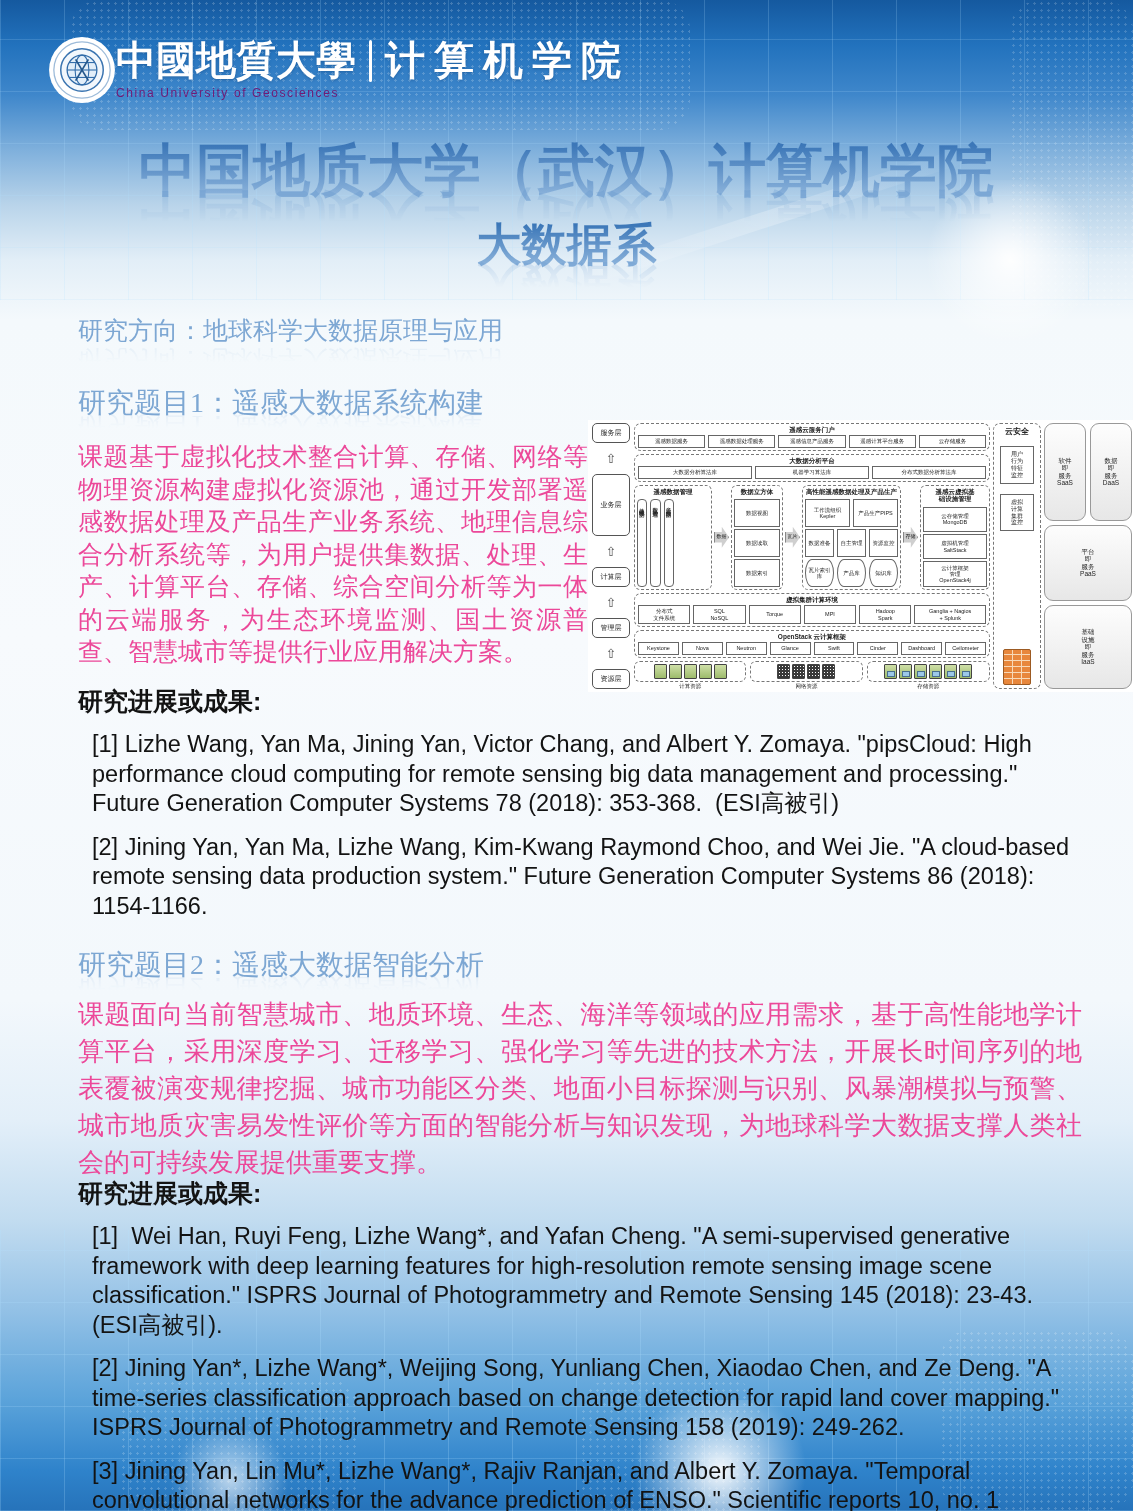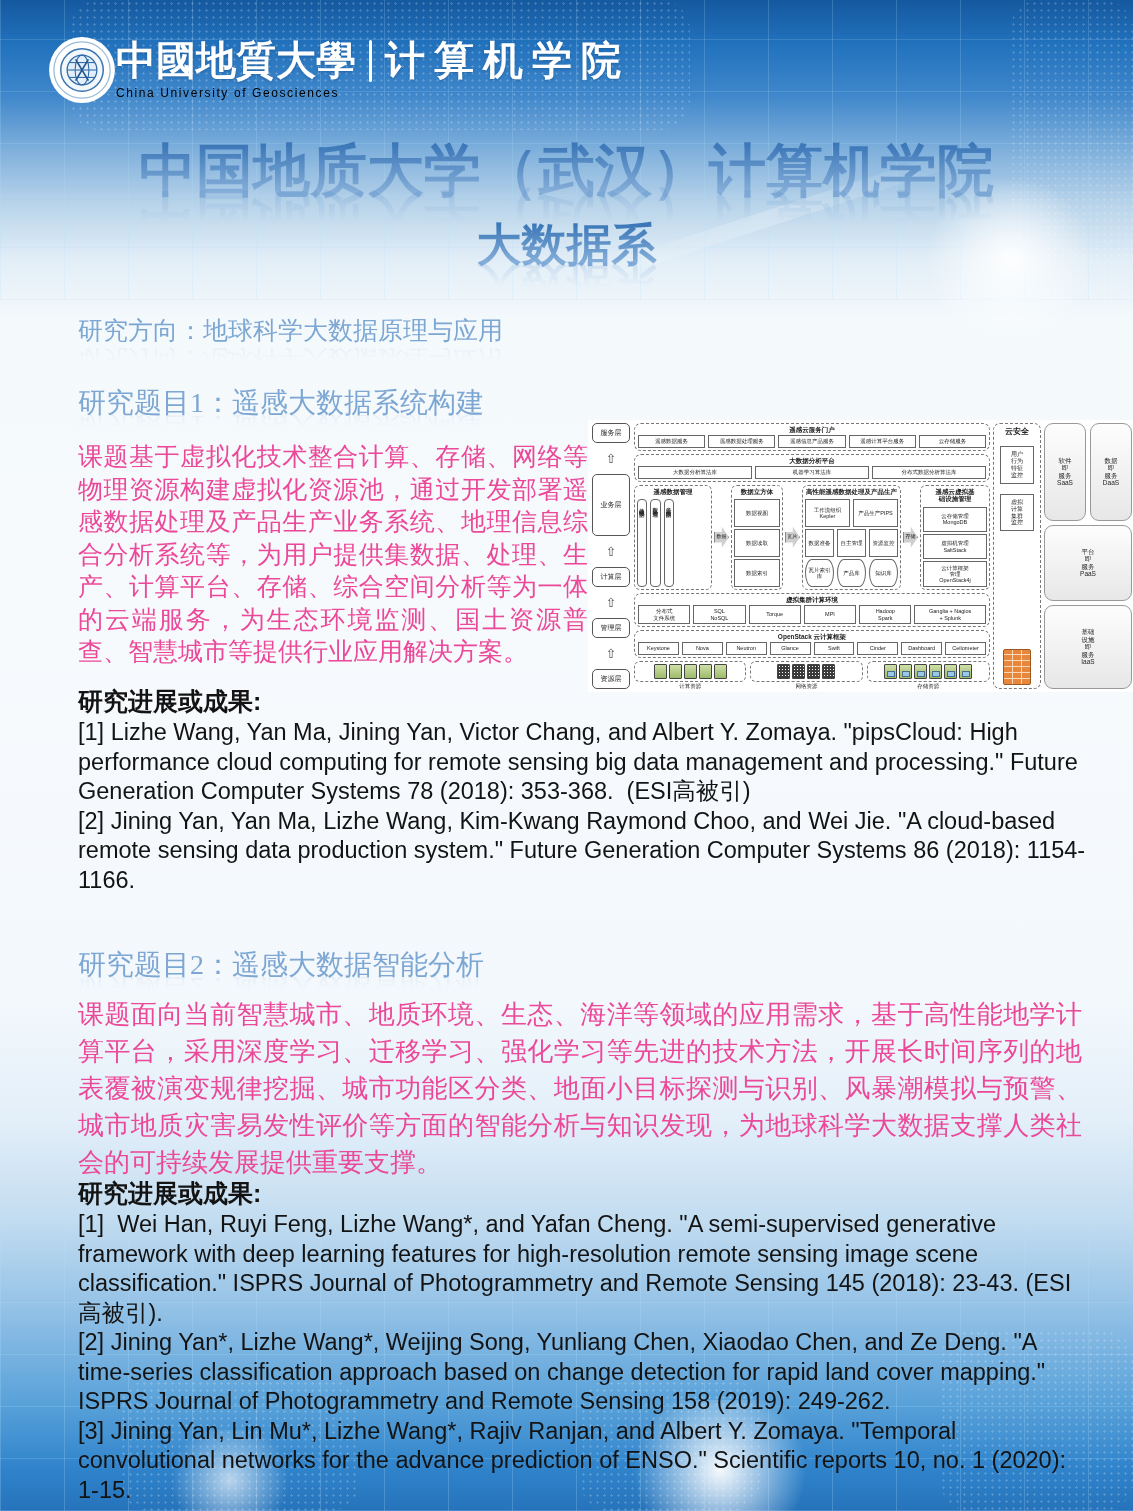--- a/index.html
+++ b/index.html
@@ -24,21 +24,21 @@
       repeating-linear-gradient(0deg,rgba(180,225,255,.22) 0 1px,transparent 1px 52px);
   }
   .glow{background:radial-gradient(circle,rgba(255,255,255,.95) 0%,rgba(255,255,255,0) 62%);}
   .streak{background:linear-gradient(90deg,rgba(255,255,255,0),rgba(255,255,255,.5),rgba(255,255,255,0));transform:rotate(-18deg);}
   
   .logo-row{position:absolute;left:48px;top:36px;display:flex;align-items:center;gap:0;color:#fff;}
   .logo-emblem{width:68px;height:68px;flex:0 0 auto;}
   .logo-zh-row{display:flex;align-items:center;gap:13px;font-family:"Liberation Serif","DejaVu Serif",serif;font-weight:700;font-size:40px;line-height:1;text-shadow:0 1px 3px rgba(10,50,100,.35);}
   .logo-vbar{width:3px;height:42px;background:#fff;border-radius:2px;}
   .logo-college{letter-spacing:9px;}
-  .logo-en{font-size:12px;letter-spacing:1.6px;margin-top:4px;color:#000000;}
+  .logo-en{font-size:12px;letter-spacing:1.6px;margin-top:4px;color:#701a75;}
   
   .title-wrap{position:absolute;top:140px;left:0;right:0;text-align:center;font-family:"Liberation Serif","DejaVu Serif",serif;font-weight:700;}
   .big-title{font-size:57px;line-height:62px;color:#4d86c4;}
   .sub-title{font-size:45px;line-height:50px;color:#5d92cb;}
   .mirror{display:block;transform:scaleY(-1);opacity:.28;
     -webkit-mask-image:linear-gradient(to bottom,transparent 42%,rgba(0,0,0,.8) 100%);
     mask-image:linear-gradient(to bottom,transparent 42%,rgba(0,0,0,.8) 100%);}
   .big-title .mirror{margin-top:-16px;font-size:57px;}
   .sub-title{margin-top:-28px;}
   .sub-title .mirror{margin-top:-12px;}
@@ -53,21 +53,21 @@
   #topic1-heading{top:386px;font-size:28px;line-height:33px;}
   #topic2-heading{top:948px;font-size:28px;line-height:33px;}
   
   .body-text{position:absolute;color:#ec4899;text-align:justify;}
   #topic1-body{left:78px;top:440px;width:510px;font-size:25px;line-height:32.5px;}
   #topic2-body{left:78px;top:996px;width:1004px;font-size:26px;line-height:37px;}
   .results{position:absolute;left:78px;width:1010px;color:#131313;}
   #results1{top:686px;}
   #results2{top:1178px;}
   .results-heading{font-size:25px;font-weight:700;line-height:30px;margin:0 0 2px 0;}
-  .ref{font-size:23.5px;line-height:29.5px;margin:0;}
+  .ref{font-size:23.5px;line-height:29.5px;margin:14px;}
   
   #diagram{position:absolute;left:588px;top:420px;width:547px;height:272px;background:#fff;
     display:flex;gap:3px;padding:3px;box-sizing:border-box;color:#222;overflow:hidden;
     font-size:6px;line-height:1.15;}
   .layers-col{width:40px;flex:0 0 auto;display:flex;flex-direction:column;align-items:center;justify-content:space-between;}
   .layer-lbl{border:1px solid #555;border-radius:5px;background:#fff;width:34px;text-align:center;font-size:7px;padding:5px 1px;}
   .layer-lbl.tall{padding:26px 1px;}
   .uparr{font-size:13px;color:#555;line-height:1;}
   .main-col{flex:1;display:flex;flex-direction:column;gap:3px;min-width:0;}
   .grp{border:1px dashed #777;border-radius:7px;padding:2px 3px;background:#fff;}

